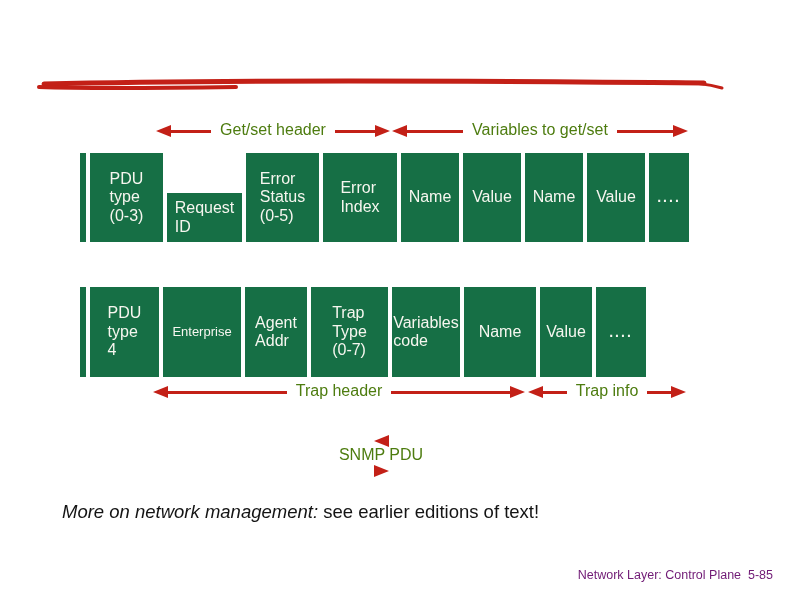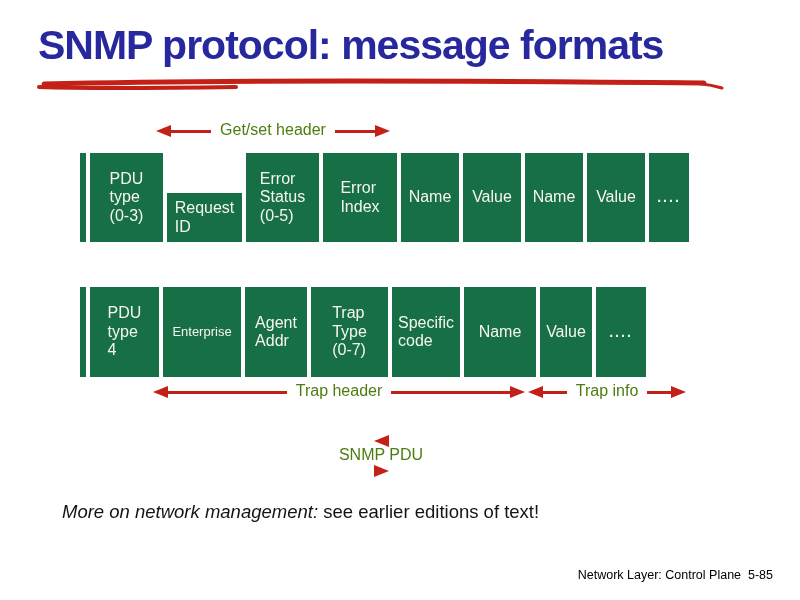--- a/index.html
+++ b/index.html
@@ -110,45 +110,51 @@
     font-size: 18.5px;
     color: #141414;
     white-space: nowrap;
   }
   .note .it { font-style: italic; }
   .footer {
     position: absolute;
     right: 27px;
     top: 568px;
     font-size: 12.5px;
-    color: #000000;
+    color: #701a75;
     white-space: pre;
   }
 </style>
 </head>
 <body>
 
 <div class="slide">
 
-  <h1 class="title">SNMP protocol: message formats</h1>
 
   <svg class="underline-svg" width="690" height="18" viewBox="0 0 690 18">
     <path d="M8 8 C 180 3.5, 420 4.5, 668 7" stroke="#C32017" stroke-width="5" fill="none" stroke-linecap="round"></path>
     <path d="M3 11 C 60 13, 130 12, 200 11" stroke="#C32017" stroke-width="4" fill="none" stroke-linecap="round"></path>
     <path d="M635 6 C 658 6, 674 8.5, 686 12" stroke="#C32017" stroke-width="3" fill="none" stroke-linecap="round"></path>
   </svg>
 
   <div class="harrow" id="arrow-getset">
     <div class="head-l"></div>
     <div class="ln"></div>
     <div class="lbl">Get/set header</div>
     <div class="ln"></div>
     <div class="head-r"></div>
   </div>
 
+  <div class="harrow" id="arrow-vars">
+    <div class="head-l"></div>
+    <div class="ln"></div>
+    <div class="lbl">Variables to get/set</div>
+    <div class="ln"></div>
+    <div class="head-r"></div>
+  </div>
 
   <div class="fieldrow" id="row1">
     <div class="strip"></div>
     <div class="cell">
         <span>PDU
 type
 (0-3)</span>
       </div>
     <div class="cell">
         <span>Request
@@ -193,21 +199,21 @@
     <div class="cell">
         <span>Agent
 Addr</span>
       </div>
     <div class="cell">
         <span>Trap
 Type
 (0-7)</span>
       </div>
     <div class="cell">
-        <span>Specific
+        <span>Variables
 code</span>
       </div>
     <div class="cell center">
         <span>Name</span>
       </div>
     <div class="cell center">
         <span>Value</span>
       </div>
     <div class="cell center">
         <span class="dots">....</span>

